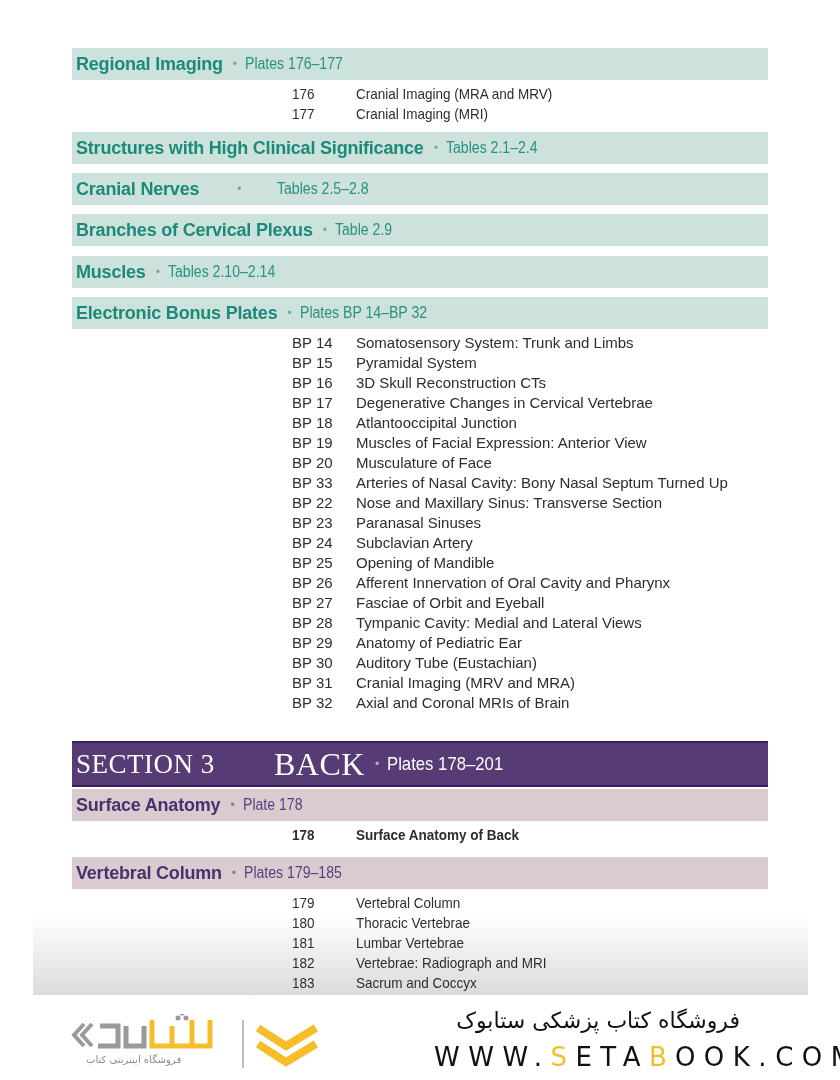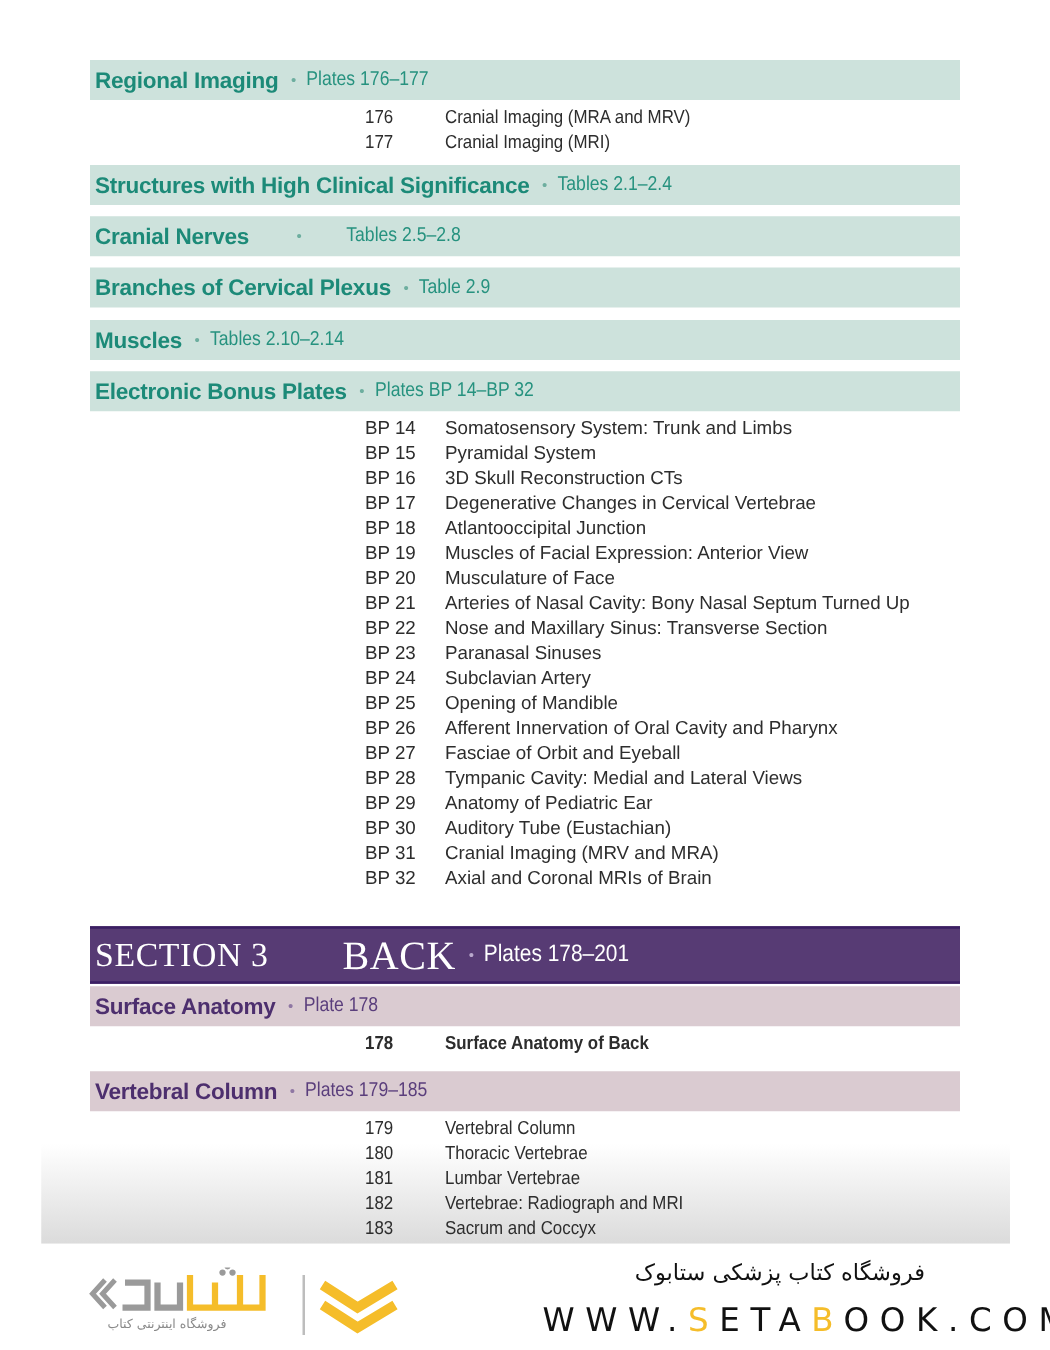--- a/index.html
+++ b/index.html
@@ -64,21 +64,21 @@
       background: linear-gradient(to bottom, rgba(255,255,255,0) 0%, rgba(215,215,215,0.9) 100%);
     }
 
     .footer { position: absolute; left: 0; top: 995px; width: 840px; height: 85px; background: #ffffff; }
     .logo { position: absolute; left: 70px; top: 1016px; width: 260px; height: 58px; }
     .logo-sub {
       position: absolute; left: 96px; top: 1052px; font-size: 10px; color: #8a8a8a;
       font-family: "DejaVu Sans", sans-serif; direction: rtl;
     }
     .shop-name {
-      position: absolute; right: 52px; top: 1008px; font-size: 18px; color: #111;
+      position: absolute; right: 52px; top: 1008px; font-size: 22px; color: #111;
       font-family: "DejaVu Sans", sans-serif; direction: rtl; white-space: nowrap;
     }
     .url {
       position: absolute; left: 434px; top: 1042px; font-size: 26px; color: #111; letter-spacing: 8.5px;
       font-family: "DejaVu Sans", sans-serif; white-space: nowrap;
     }
     .url .accent { color: #f5bd2a; }
   </style>
 </head>
 <body>
@@ -153,21 +153,21 @@
       </div>
     <div class="row">
         <span class="num">BP 19</span>
         <span class="txt">Muscles of Facial Expression: Anterior View</span>
       </div>
     <div class="row">
         <span class="num">BP 20</span>
         <span class="txt">Musculature of Face</span>
       </div>
     <div class="row">
-        <span class="num">BP 21</span>
+        <span class="num">BP 33</span>
         <span class="txt">Arteries of Nasal Cavity: Bony Nasal Septum Turned Up</span>
       </div>
     <div class="row">
         <span class="num">BP 22</span>
         <span class="txt">Nose and Maxillary Sinus: Transverse Section</span>
       </div>
     <div class="row">
         <span class="num">BP 23</span>
         <span class="txt">Paranasal Sinuses</span>
       </div>

